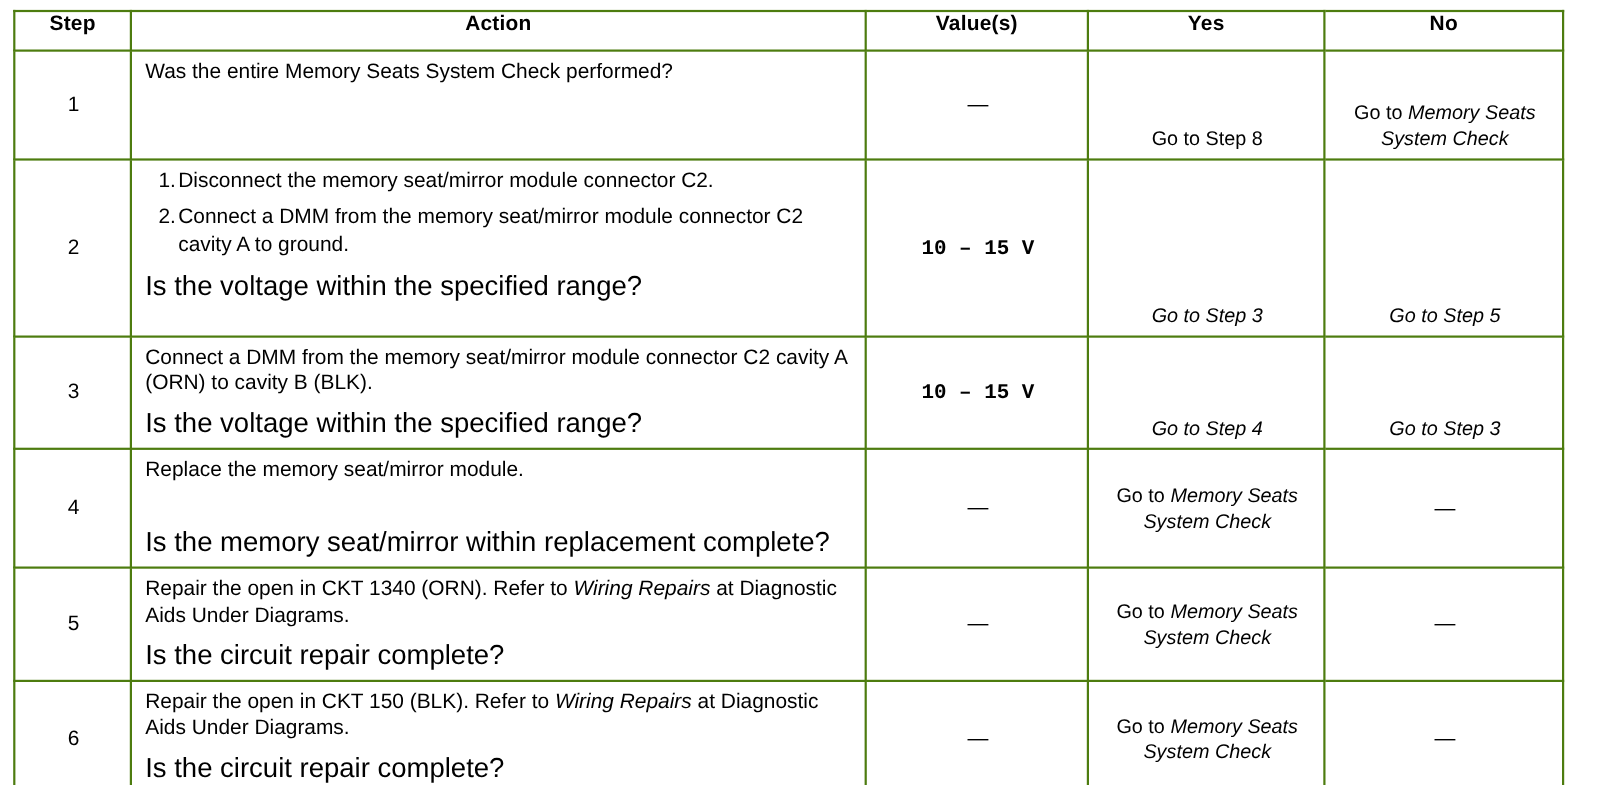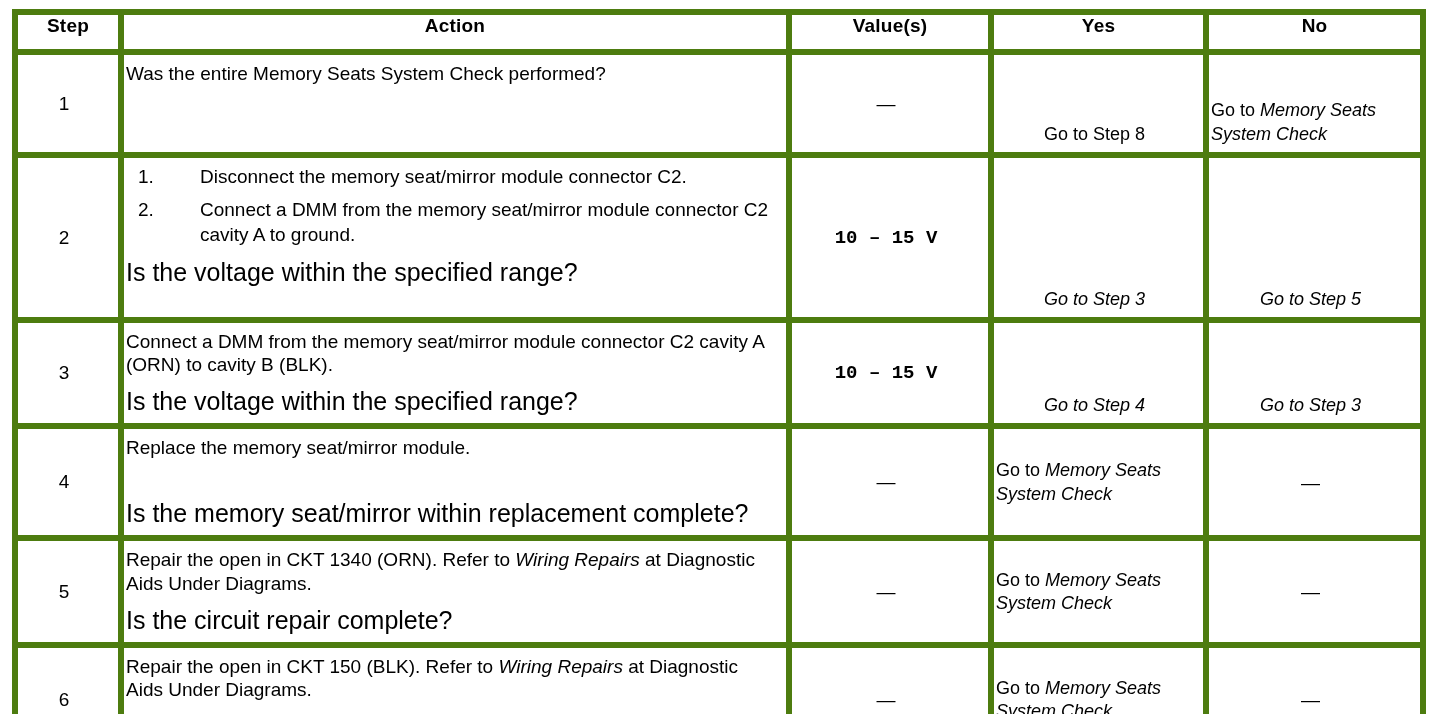--- a/index.html
+++ b/index.html
@@ -27,21 +27,21 @@
     position: absolute;
     left: 12px;
     top: 9px;
     width: 1408px;
     border-collapse: collapse;
     table-layout: fixed;
     background: #ffffff;
   }
 
   table.diag td, table.diag th {
-    border: 6px solid #4d7c0f;
+    border: 2px solid #4d7c0f;
     padding: 0;
     vertical-align: top;
     background: #ffffff;
   }
 
   
   col.c-step   { width: 106px; }
   col.c-action { width: 668px; }
   col.c-value  { width: 202px; }
   col.c-yes    { width: 215px; }
@@ -55,21 +55,21 @@
     font-weight: bold;
     font-size: 19px;
     letter-spacing: 0.2px;
     border-bottom-width: 3px;
   }
 
   
   .cell {
     box-sizing: border-box;
     height: 100%;
-    padding: 7px 10px 6px 2px;
+    padding: 7px 10px 6px 12px;
     display: flex;
     flex-direction: column;
   }
   .cell.center-h { align-items: center; }
   .cell.center-v { justify-content: center; }
   .cell.bottom-v { justify-content: flex-end; }
   .cell.spread   { justify-content: space-between; }
 
   .step-num {
     font-size: 19px;
@@ -88,21 +88,21 @@
     font-size: 19px;
     text-align: center;
     line-height: 1.1;
     white-space: nowrap;
   }
   .value-txt.bold { font-weight: bold; font-family: Liberation Mono, monospace; }
 
   .branch-txt {
     font-size: 18px;
     line-height: 1.3;
-    text-align: left;
+    text-align: center;
     font-style: italic;
   }
   .branch-txt .roman { font-style: normal; }
 
   .dash {
     font-size: 19px;
     text-align: center;
   }
 
   
@@ -117,21 +117,21 @@
     line-height: 1.28;
     margin-bottom: 9px;
   }
   ol.steps li:last-child { margin-bottom: 0; }
   ol.steps li .num {
     flex: 0 0 auto;
     width: 30px;
     padding-left: 12px;
     box-sizing: border-box;
   }
-  ol.steps li .body { flex: 1 1 auto; margin-left: 44px; }
+  ol.steps li .body { flex: 1 1 auto; }
 
   .q-line {
     font-size: 25px;
     line-height: 1.28;
     margin-top: 9px;
   }
 
   em.ital { font-style: italic; }
 
   

